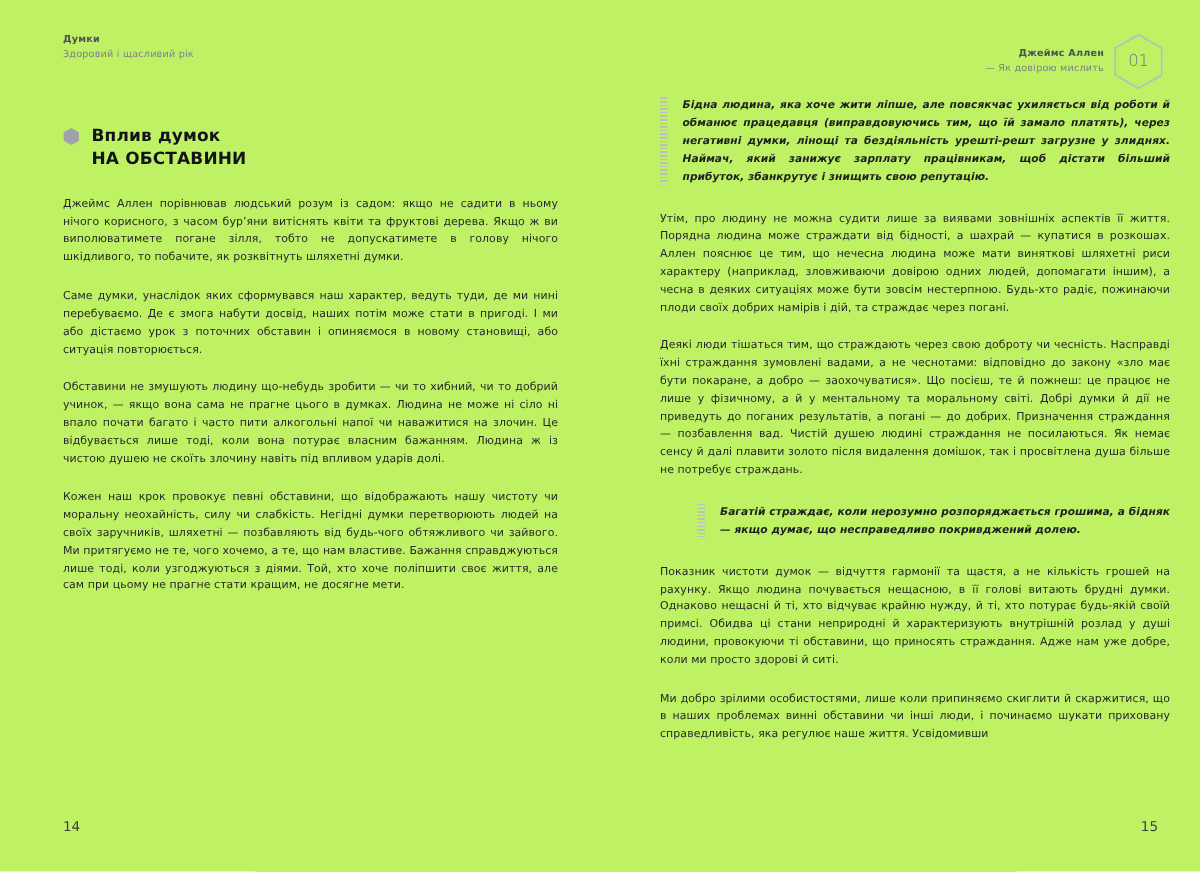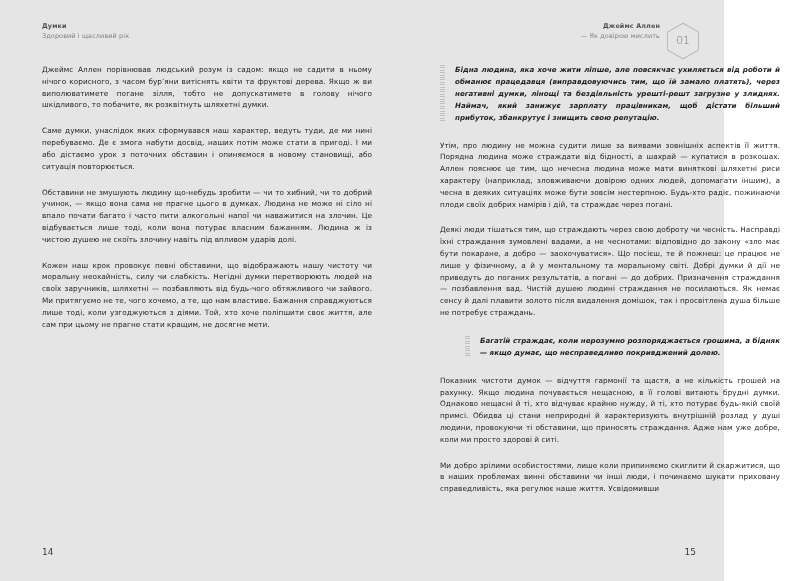--- a/index.html
+++ b/index.html
@@ -9,23 +9,23 @@
   }
   body {
     width: 800px;
     height: 581px;
     overflow: hidden;
     font-family: "DejaVu Sans", "Liberation Sans", sans-serif;
     color: #2a2a2a;
   }
   .spread {
     position: relative;
-    width: 724px;
+    width: 800px;
     height: 581px;
-    background: #e5e5e5;
+    background: #bef264;
     box-sizing: border-box;
   }
 
   
   .header {
     position: absolute;
     top: 22px;
     font-size: 6.4px;
     line-height: 1.55;
     color: #6f7479;
@@ -40,21 +40,21 @@
     color: #4c5156;
     display: block;
   }
   .header-left .hl-2 {
     display: block;
     color: #7b8085;
   }
   .header-right {
     right: 24px;
     display: flex;
-    align-items: flex-start;
+    align-items: center;
     gap: 6px;
   }
   .header-right .hr-text {
     text-align: right;
   }
   .header-right .hr-1 {
     display: block;
     font-weight: bold;
     color: #4c5156;
   }
@@ -199,20 +199,29 @@
       <svg viewBox="0 0 34 38">
         <polygon points="17,1.2 32.5,10 32.5,28 17,36.8 1.5,28 1.5,10" fill="none" stroke="#b9bdc2" stroke-width="1.1"></polygon>
       </svg>
       <span>01</span>
     </span>
   </div>
 
   <div class="col col-left">
 
 
+    <div class="section-head">
+      <svg class="hexbullet" viewBox="0 0 11 12">
+        <polygon points="5.5,0.3 10.6,3.2 10.6,8.8 5.5,11.7 0.4,8.8 0.4,3.2" fill="#9ea3a8"></polygon>
+      </svg>
+      <span class="section-title">
+        <span class="l1">Вплив думок</span>
+        <span class="l2">НА ОБСТАВИНИ</span>
+      </span>
+    </div>
 
     <p class="body">Джеймс Аллен порівнював людський розум із садом: якщо не садити в ньому нічого корисного, з часом бур’яни витіснять квіти та фруктові дерева. Якщо ж ви виполюватимете погане зілля, тобто не допускатимете в голову нічого шкідливого, то побачите, як розквітнуть шляхетні думки.</p>
     <p class="body">Саме думки, унаслідок яких сформувався наш характер, ведуть туди, де ми нині перебуваємо. Де є змога набути досвід, наших потім може стати в пригоді. І ми або дістаємо урок з поточних обставин і опиняємося в новому становищі, або ситуація повторюється.</p>
     <p class="body">Обставини не змушують людину що-небудь зробити — чи то хибний, чи то добрий учинок, — якщо вона сама не прагне цього в думках. Людина не може ні сіло ні впало почати багато і часто пити алкогольні напої чи наважитися на злочин. Це відбувається лише тоді, коли вона потурає власним бажанням. Людина ж із чистою душею не скоїть злочину навіть під впливом ударів долі.</p>
     <p class="body">Кожен наш крок провокує певні обставини, що відображають нашу чистоту чи моральну неохайність, силу чи слабкість. Негідні думки перетворюють людей на своїх заручників, шляхетні — позбавляють від будь-чого обтяжливого чи зайвого. Ми притягуємо не те, чого хочемо, а те, що нам властиве. Бажання справджуються лише тоді, коли узгоджуються з діями. Той, хто хоче поліпшити своє життя, але сам при цьому не прагне стати кращим, не досягне мети.</p>
   </div>
 
   <div class="col col-right">
 
     <div class="pullquote">

